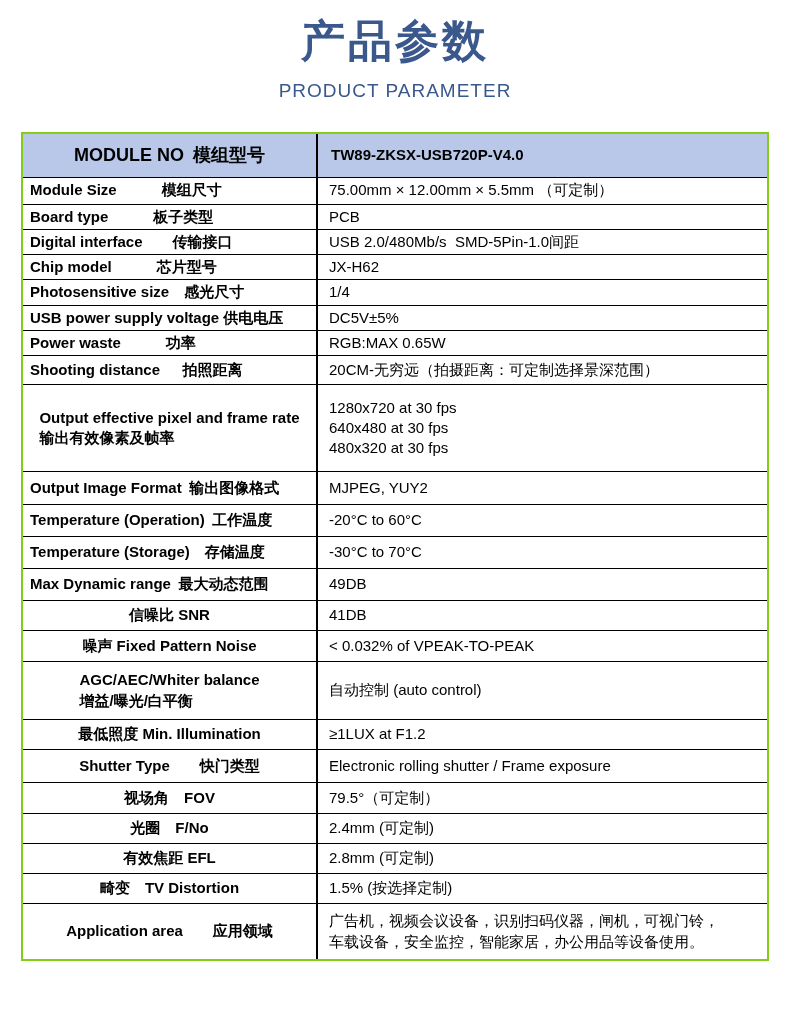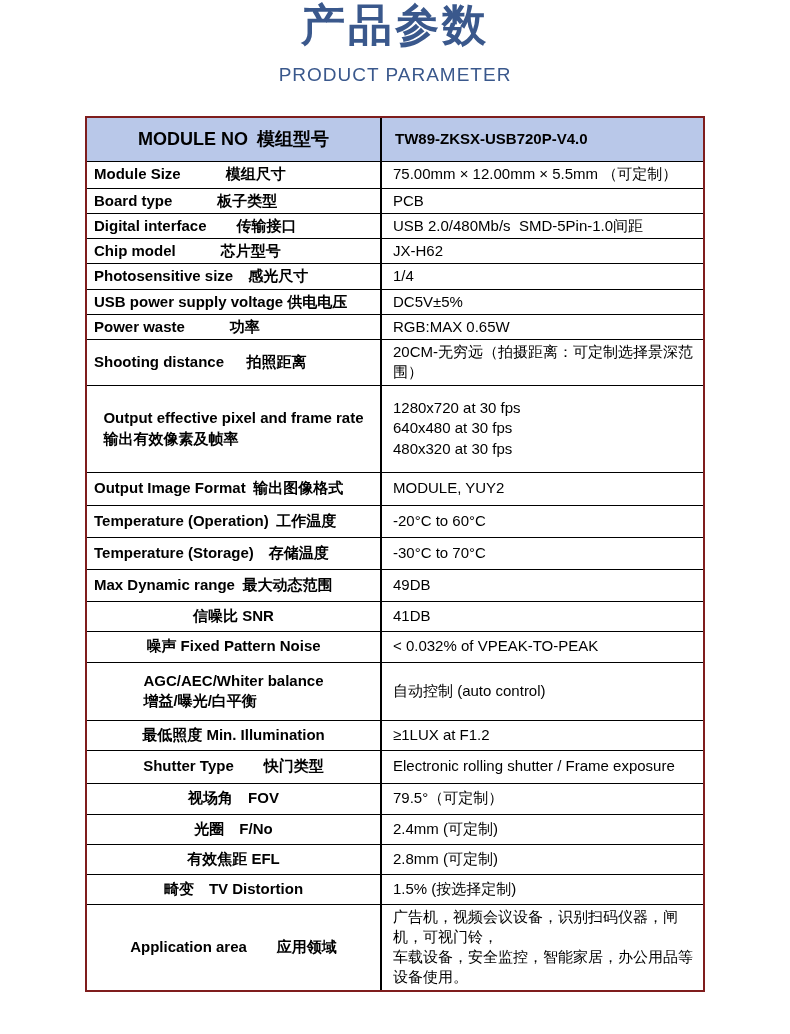--- a/index.html
+++ b/index.html
@@ -4,44 +4,44 @@
 <style>
   * { margin: 0; padding: 0; box-sizing: border-box; }
   html, body { background: #ffffff; }
   body {
     width: 790px;
     height: 1034px;
     font-family: "Liberation Sans", "DejaVu Sans", sans-serif;
     color: #000;
     overflow: hidden;
   }
-  .page { width: 790px; }
+  .page { width: 790px; padding-top: 16px; }
 
   
   .title-block { text-align: center; }
   .title-zh {
     font-size: 44px;
     font-weight: bold;
     color: #3a588c;
     letter-spacing: 3px;
     line-height: 1.15;
   }
   .title-en {
     font-size: 19px;
     color: #3a588c;
     letter-spacing: 1px;
     margin-top: 13px;
     font-weight: normal;
   }
 
   
   .spec-table {
-    width: 620px;
+    width: 748px;
     margin: 30px auto 0 auto;
-    border: 2px solid #7f1d1d;
+    border: 2px solid #84cc16;
   }
   .tr {
     display: flex;
     align-items: stretch;
     border-top: 1.5px solid #000;
   }
   .tr.header-row { border-top: none; background: #b9c8e9; min-height: 43px; }
   .td {
     display: flex;
     align-items: center;
@@ -141,21 +141,21 @@
     <div class="tr" style="min-height:87px">
       <div class="td label center">Output effective pixel and frame rate
 输出有效像素及帧率</div>
       <div class="td value">1280x720 at 30 fps
 640x480 at 30 fps
 480x320 at 30 fps</div>
     </div>
 
     <div class="tr" style="min-height:33px">
       <div class="td label">Output Image Format 输出图像格式</div>
-      <div class="td value">MODULE, YUY2</div>
+      <div class="td value">MJPEG, YUY2</div>
     </div>
 
     <div class="tr" style="min-height:32px">
       <div class="td label">Temperature (Operation) 工作温度</div>
       <div class="td value">-20°C to 60°C</div>
     </div>
 
     <div class="tr" style="min-height:32px">
       <div class="td label">Temperature (Storage)　存储温度</div>
       <div class="td value">-30°C to 70°C</div>

